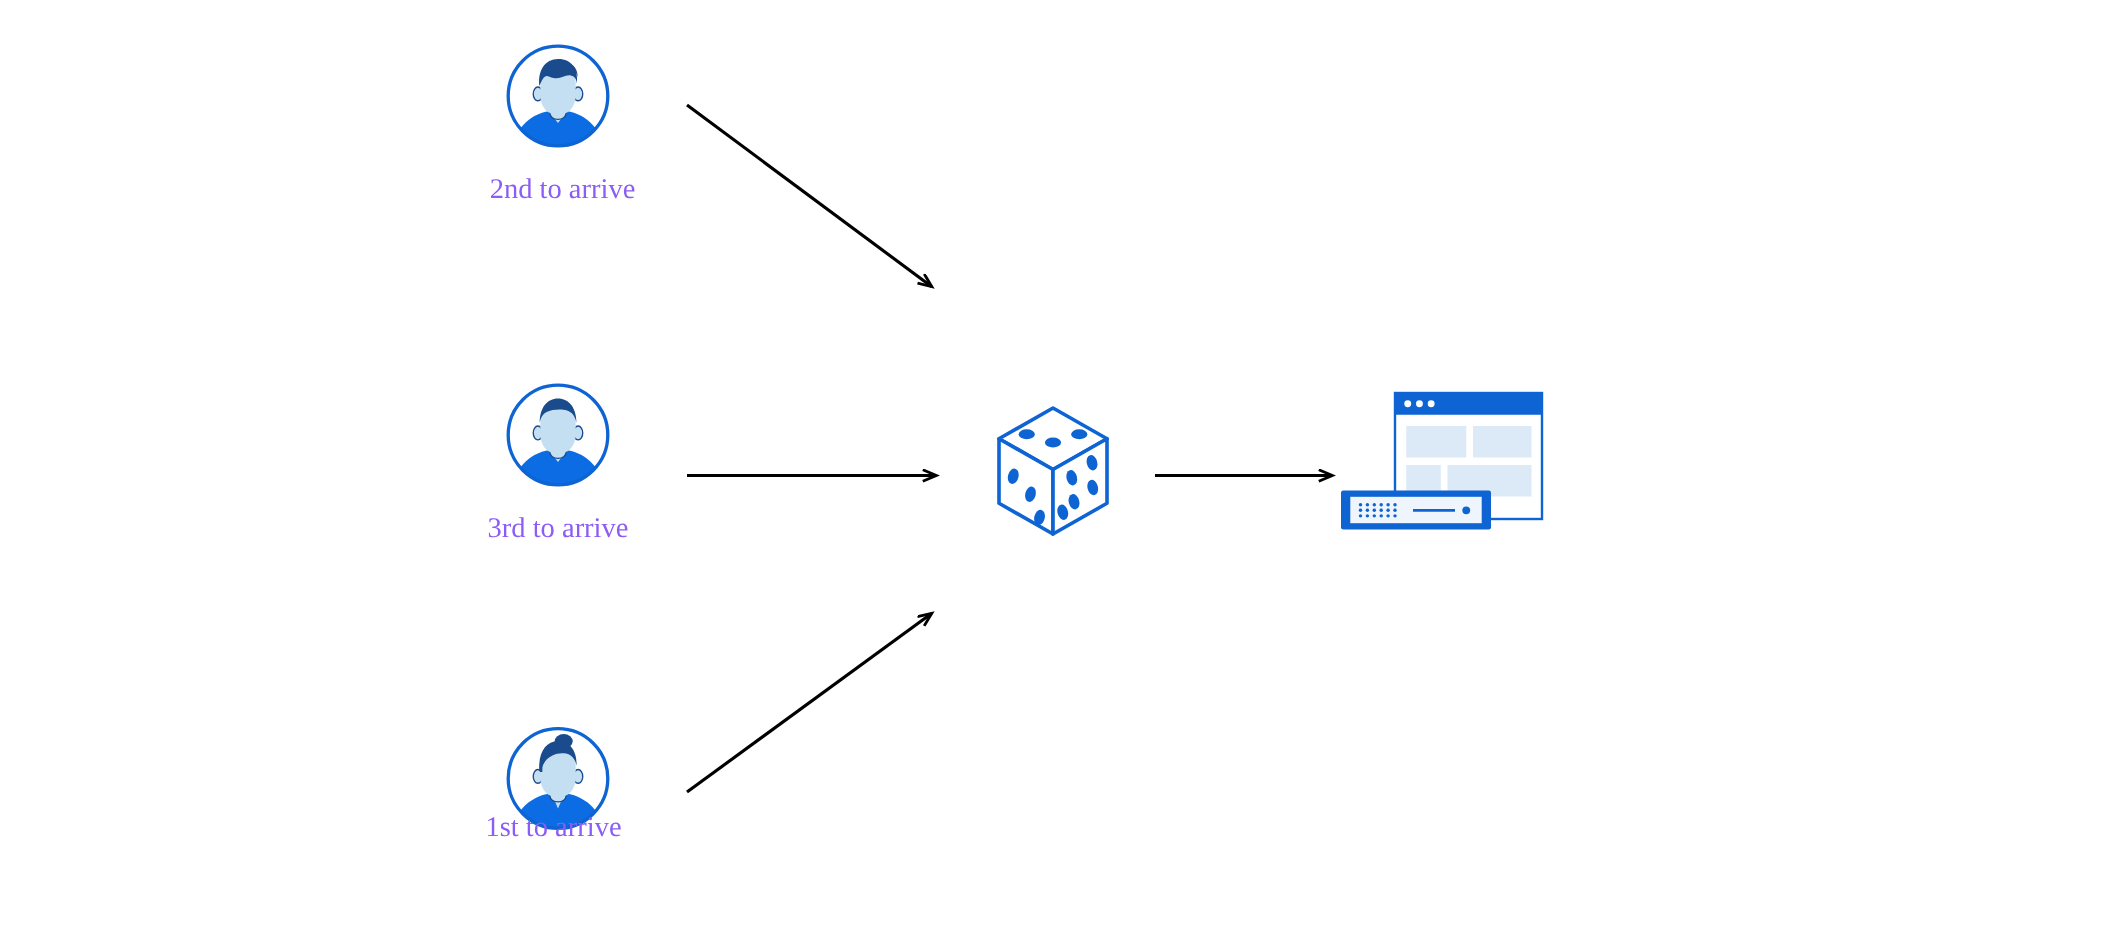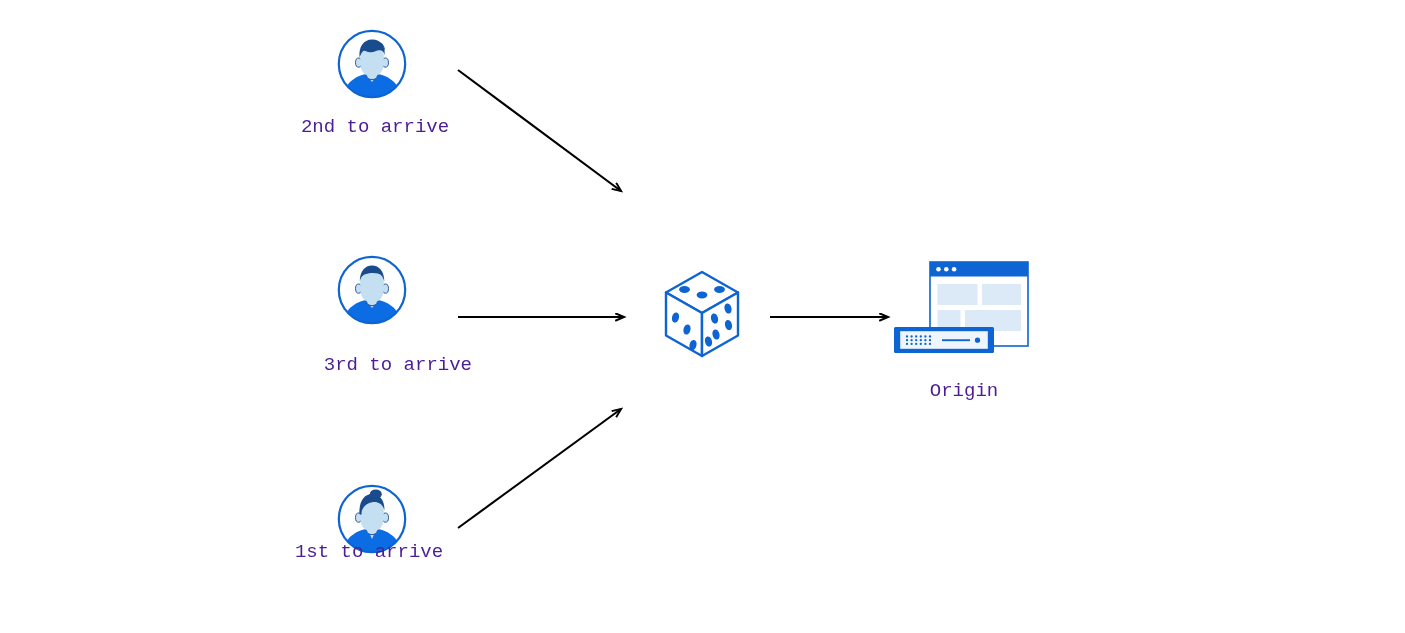--- a/index.html
+++ b/index.html
@@ -19,22 +19,22 @@
     overflow: hidden;
   }
   .node {
     position: absolute;
   }
   .node-label {
     position: absolute;
     text-align: center;
     font-size: 19px;
     line-height: 24px;
-    color: #4c1d95;
-    font-family: Liberation Mono, monospace;
+    color: #8b5cf6;
+    font-family: Liberation Serif, serif;
     white-space: nowrap;
   }
   .arrow-layer {
     position: absolute;
     left: 0;
     top: 0;
     width: 1405px;
     height: 633px;
     pointer-events: none;
   }
@@ -109,21 +109,21 @@
         <path d="M30.6,36 L41.4,36 L41.4,47.5 C41.4,50 39,51.6 36,51.6 C33,51.6 30.6,50 30.6,47.5 Z" fill="#c5dff2" stroke="#1a4b8c" stroke-width="0.9"></path>
         <ellipse cx="22.6" cy="34.6" rx="3.1" ry="4.6" fill="#c5dff2" stroke="#1a4b8c" stroke-width="0.9"></ellipse>
         <ellipse cx="49.4" cy="34.6" rx="3.1" ry="4.6" fill="#c5dff2" stroke="#1a4b8c" stroke-width="0.9"></ellipse>
         <path d="M24.2,27 C24.2,18.6 29.3,13.4 36,13.4 C42.7,13.4 47.8,18.6 47.8,27 L47.8,35.6 C47.8,43.4 42.6,48.6 36,48.6 C29.4,48.6 24.2,43.4 24.2,35.6 Z" fill="#c5dff2"></path>
 
         <path d="M23.8,27.8 C23.8,17.6 28.8,11.6 36.0,11.6 C43.2,11.6 48.3,17.6 48.3,27.8 C47.4,23.4 45.4,20.6 42.0,19.6 C38.4,18.5 32.0,18.8 28.4,20.6 C25.8,21.9 24.4,24.4 23.8,27.8 Z" fill="#1a4b8c"></path>
       </g>
       <circle cx="36" cy="36" r="33.2" fill="none" stroke="#0d64d2" stroke-width="2.2"></circle>
     </svg>
   </div>
-  <div class="node-label" style="left:272px; top:353px; width:200px;text-align:right;">3rd to arrive</div>
+  <div class="node-label" style="left:272px; top:341px; width:200px;">3rd to arrive</div>
 
   <div class="node" style="left:336px; top:483px; width:72px; height:72px;">
     <svg width="72" height="72" viewBox="0 0 72 72">
       <defs>
         <clipPath id="clipC">
             <circle cx="36" cy="36" r="33.2"></circle>
           </clipPath>
       </defs>
       <circle cx="36" cy="36" r="33.2" fill="#ffffff"></circle>
       <g clip-path="url(#clipC)">
@@ -215,15 +215,14 @@
           <circle cx="26.2" cy="88.9" r="1.15"></circle>
             <circle cx="30.8" cy="88.9" r="1.15"></circle>
           <circle cx="35.4" cy="88.9" r="1.15"></circle>
             <circle cx="40" cy="88.9" r="1.15"></circle>
         </g>
         <line x1="52" y1="85.2" x2="80" y2="85.2" stroke="#0d64d2" stroke-width="1.9"></line>
         <circle cx="87.5" cy="85.2" r="2.6" fill="#0d64d2"></circle>
       </g>
     </svg>
   </div>
-  <div class="node-label" style="left:864px; top:379px; width:200px;">Origin</div>
 
 </div>
 
 </body></html>

